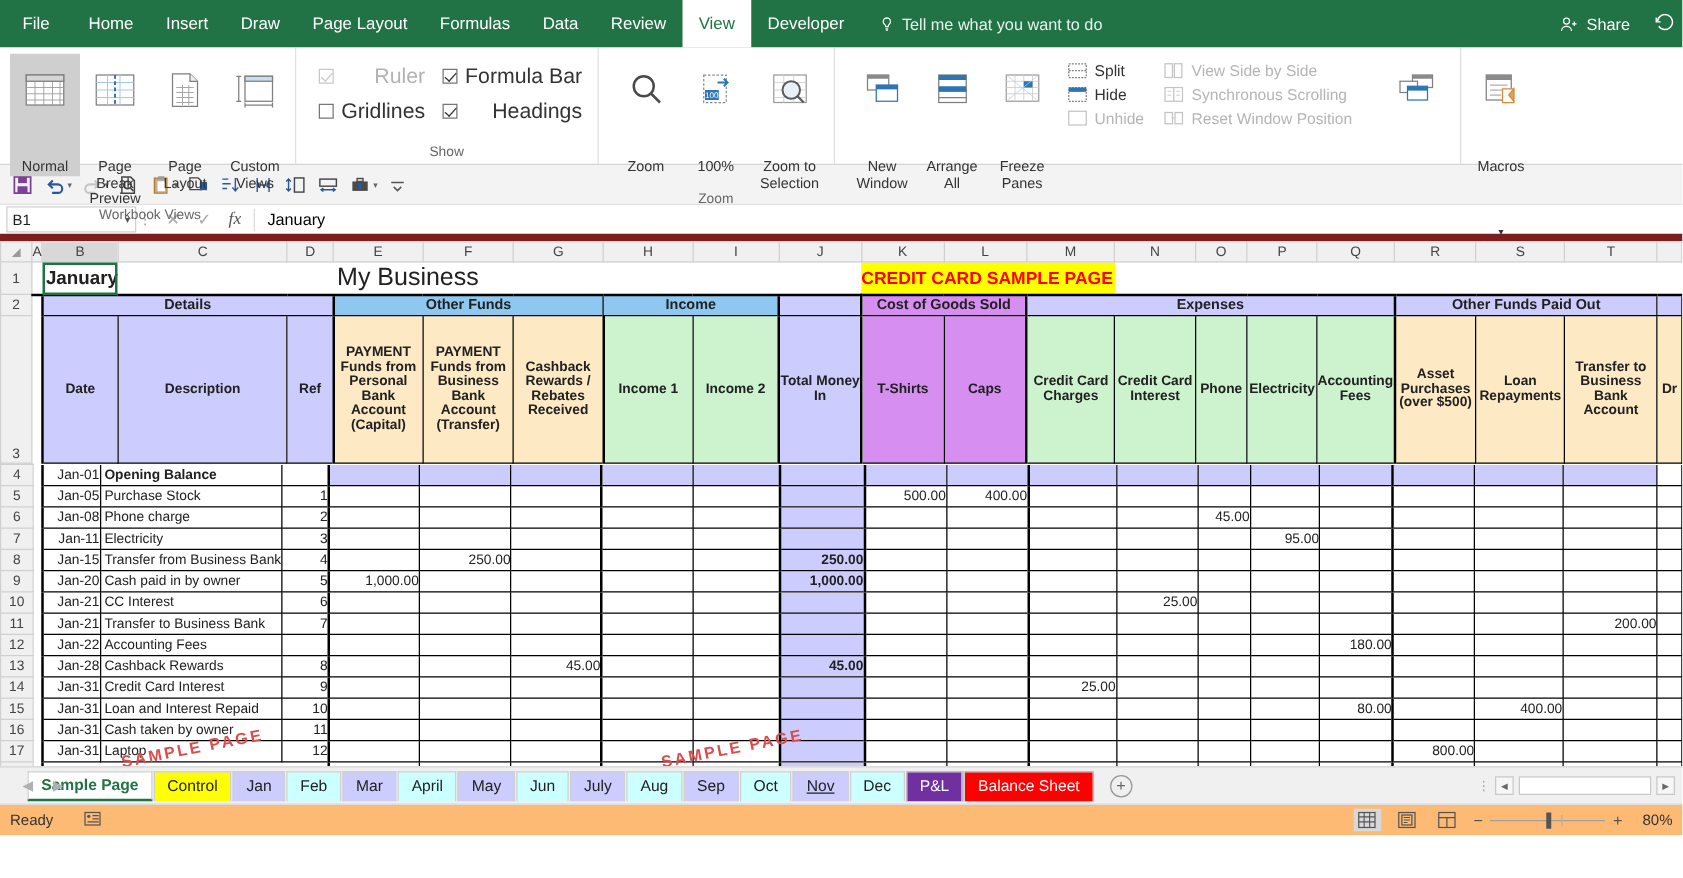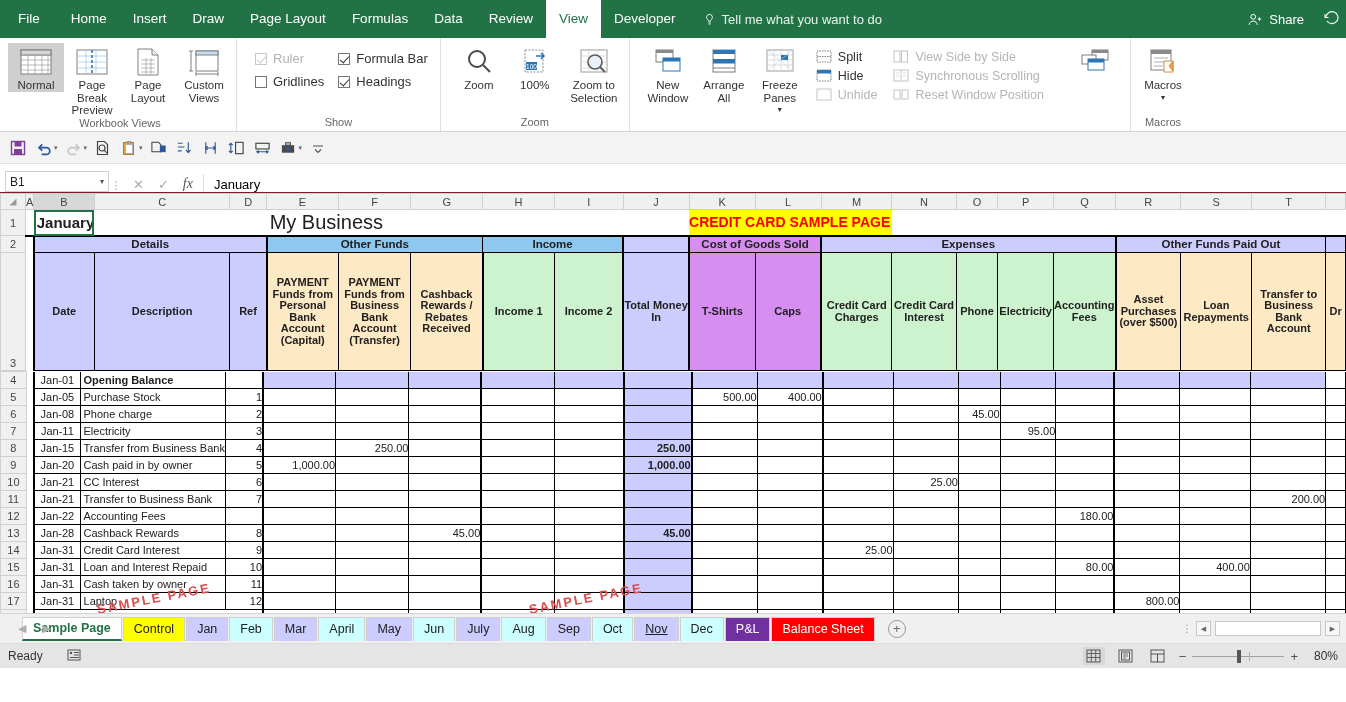--- a/index.html
+++ b/index.html
@@ -33,29 +33,29 @@
     height:94px; background:#ffffff; border-bottom:1px solid #d4d4d4;
     display:flex; align-items:stretch; position:relative;
   }
   .group { display:flex; flex-direction:column; position:relative; padding:0 4px; }
   .group + .group { border-left:1px solid #e0e0e0; }
   .gbody { flex:1; display:flex; align-items:flex-start; padding-top:5px; }
   .glabel { text-align:center; font-size:11px; color:#666; padding-bottom:3px; }
 
   .bigbtn {
     width:56px; display:flex; flex-direction:column; align-items:center;
-    padding:2px 2px 0; font-size:11.5px; color:#333; text-align:center;
-    line-height:12.5px; cursor:pointer;
+    padding:12px 2px 0; font-size:11.5px; color:#333; text-align:center;
+    line-height:12.5px; cursor:pointer;gap:39px;
   }
   .bigbtn.wide { width:62px; }
   .bigbtn.sel { background:#cfcfcf; }
   .bigbtn .ico { height:34px; display:flex; align-items:center; justify-content:center; }
 
   .chkcol { display:flex; flex-direction:column; gap:8px; padding:8px 8px 0 6px; }
-  .chkrow { display:flex; align-items:center; gap:6px; font-size:13px; color:#333; cursor:pointer; white-space:nowrap; }
+  .chkrow { display:flex; align-items:center; gap:6px; font-size:17px; color:#333; cursor:pointer; white-space:nowrap;justify-content:space-between; }
   .chkrow.dim { color:#b3b3b3; }
   .cbox {
     width:12px; height:12px; border:1px solid #767676; background:#fff;
     display:inline-block; position:relative; flex:none;
   }
   .cbox.dim { border-color:#c8c8c8; }
   .cbox.on::after {
     content:""; position:absolute; left:3px; top:0px; width:4px; height:8px;
     border:solid #333; border-width:0 1.6px 1.6px 0; transform:rotate(42deg);
   }
@@ -68,21 +68,21 @@
 
   
   .qat {
     height:32px; background:#f3f3f3; border-bottom:1px solid #e1e1e1;
     display:flex; align-items:center; gap:2px; padding:0 6px;
   }
   .qbtn { width:24px; height:24px; display:flex; align-items:center; justify-content:center; cursor:pointer; }
   .qcaret { font-size:7px; color:#666; margin-left:-4px; margin-right:2px; cursor:pointer; }
 
   
-  .fbar { height:29px; background:#fff; display:flex; align-items:flex-end; border-bottom:1px solid #7f1d1d; }
+  .fbar { height:29px; background:#fff; display:flex; align-items:center; border-bottom:6px solid #7f1d1d; }
   .namebox {
     width:104px; height:21px; margin-left:5px; border:1px solid #d0d0d0; background:#fff;
     display:flex; align-items:center; padding:0 4px; font-size:12px;
   }
   .namebox span.v { flex:1; }
   .nb-caret { font-size:8px; color:#555; }
   .fb-dots { width:14px; text-align:center; color:#9a9a9a; font-size:11px; letter-spacing:0; }
   .fb-btns { display:flex; align-items:center; gap:14px; padding:0 10px; color:#aaa; font-size:13px; }
   .fb-btns .fx { font-style:italic; font-family:"Liberation Serif",serif; color:#555; font-size:14px; }
   .fb-sep { width:1px; height:18px; background:#dcdcdc; }
@@ -108,21 +108,21 @@
 
   .c-lav   { background:#ccccff; }
   .c-blue  { background:#8ec8f0; }
   .c-cream { background:#fde9c4; }
   .c-green { background:#ccf3ce; }
   .c-purp  { background:#d68ef0; }
   .c-lav2  { background:#ccccff; }
 
   .num { text-align:right; padding-right:3px; }
   .numb { text-align:right; padding-right:3px; font-weight:bold; }
-  .dt { text-align:center; padding-right:3px; }
+  .dt { text-align:right; padding-right:3px; }
   .bold { font-weight:bold; }
 
   .thickR { border-right:2px solid #000; }
   .thickL { border-left:2px solid #000; }
   .thickT { border-top:2px solid #000; }
 
   .banner { background:#ffff00; color:#ff0000; font-weight:bold; font-size:14px; padding-left:3px; white-space:nowrap; }
 
   .selbox { outline:2px solid #217346; outline-offset:-2px; }
 
@@ -147,21 +147,21 @@
   .addsheet { margin-left:12px; width:18px; height:18px; border-radius:50%; border:1px solid #999; color:#666;
               display:flex; align-items:center; justify-content:center; font-size:13px; cursor:pointer; }
   .hscroll { position:absolute; right:6px; display:flex; align-items:center; gap:4px; }
   .hs-dots { color:#999; font-size:10px; }
   .hs-track { width:106px; height:15px; border:1px solid #c8c8c8; background:#fff; }
   .hs-arrow { width:15px; height:15px; border:1px solid #c8c8c8; background:#f6f6f6; display:flex; align-items:center;
               justify-content:center; font-size:7px; color:#666; }
 
   
   .statusbar {
-    height:23px; background:#e5e5e5; border-top:1px solid #dcdcdc;
+    height:23px; background:#fdba74; border-top:1px solid #dcdcdc;
     display:flex; align-items:center; padding:12px 8px; font-size:12px; color:#333;
     position:relative;
   }
   .st-right { position:absolute; right:8px; display:flex; align-items:center; gap:10px; }
   .viewbtn { width:22px; height:18px; display:flex; align-items:center; justify-content:center; cursor:pointer; }
   .viewbtn.sel { background:#d8d8d8; }
   .zoomslider { display:flex; align-items:center; gap:6px; }
   .zs-track { width:92px; height:1px; background:#a0a0a0; position:relative; }
   .zs-thumb { position:absolute; left:45px; top:-6px; width:4px; height:13px; background:#555; }
   .zs-mid { position:absolute; left:57px; top:-4px; width:1px; height:9px; background:#b0b0b0; }

